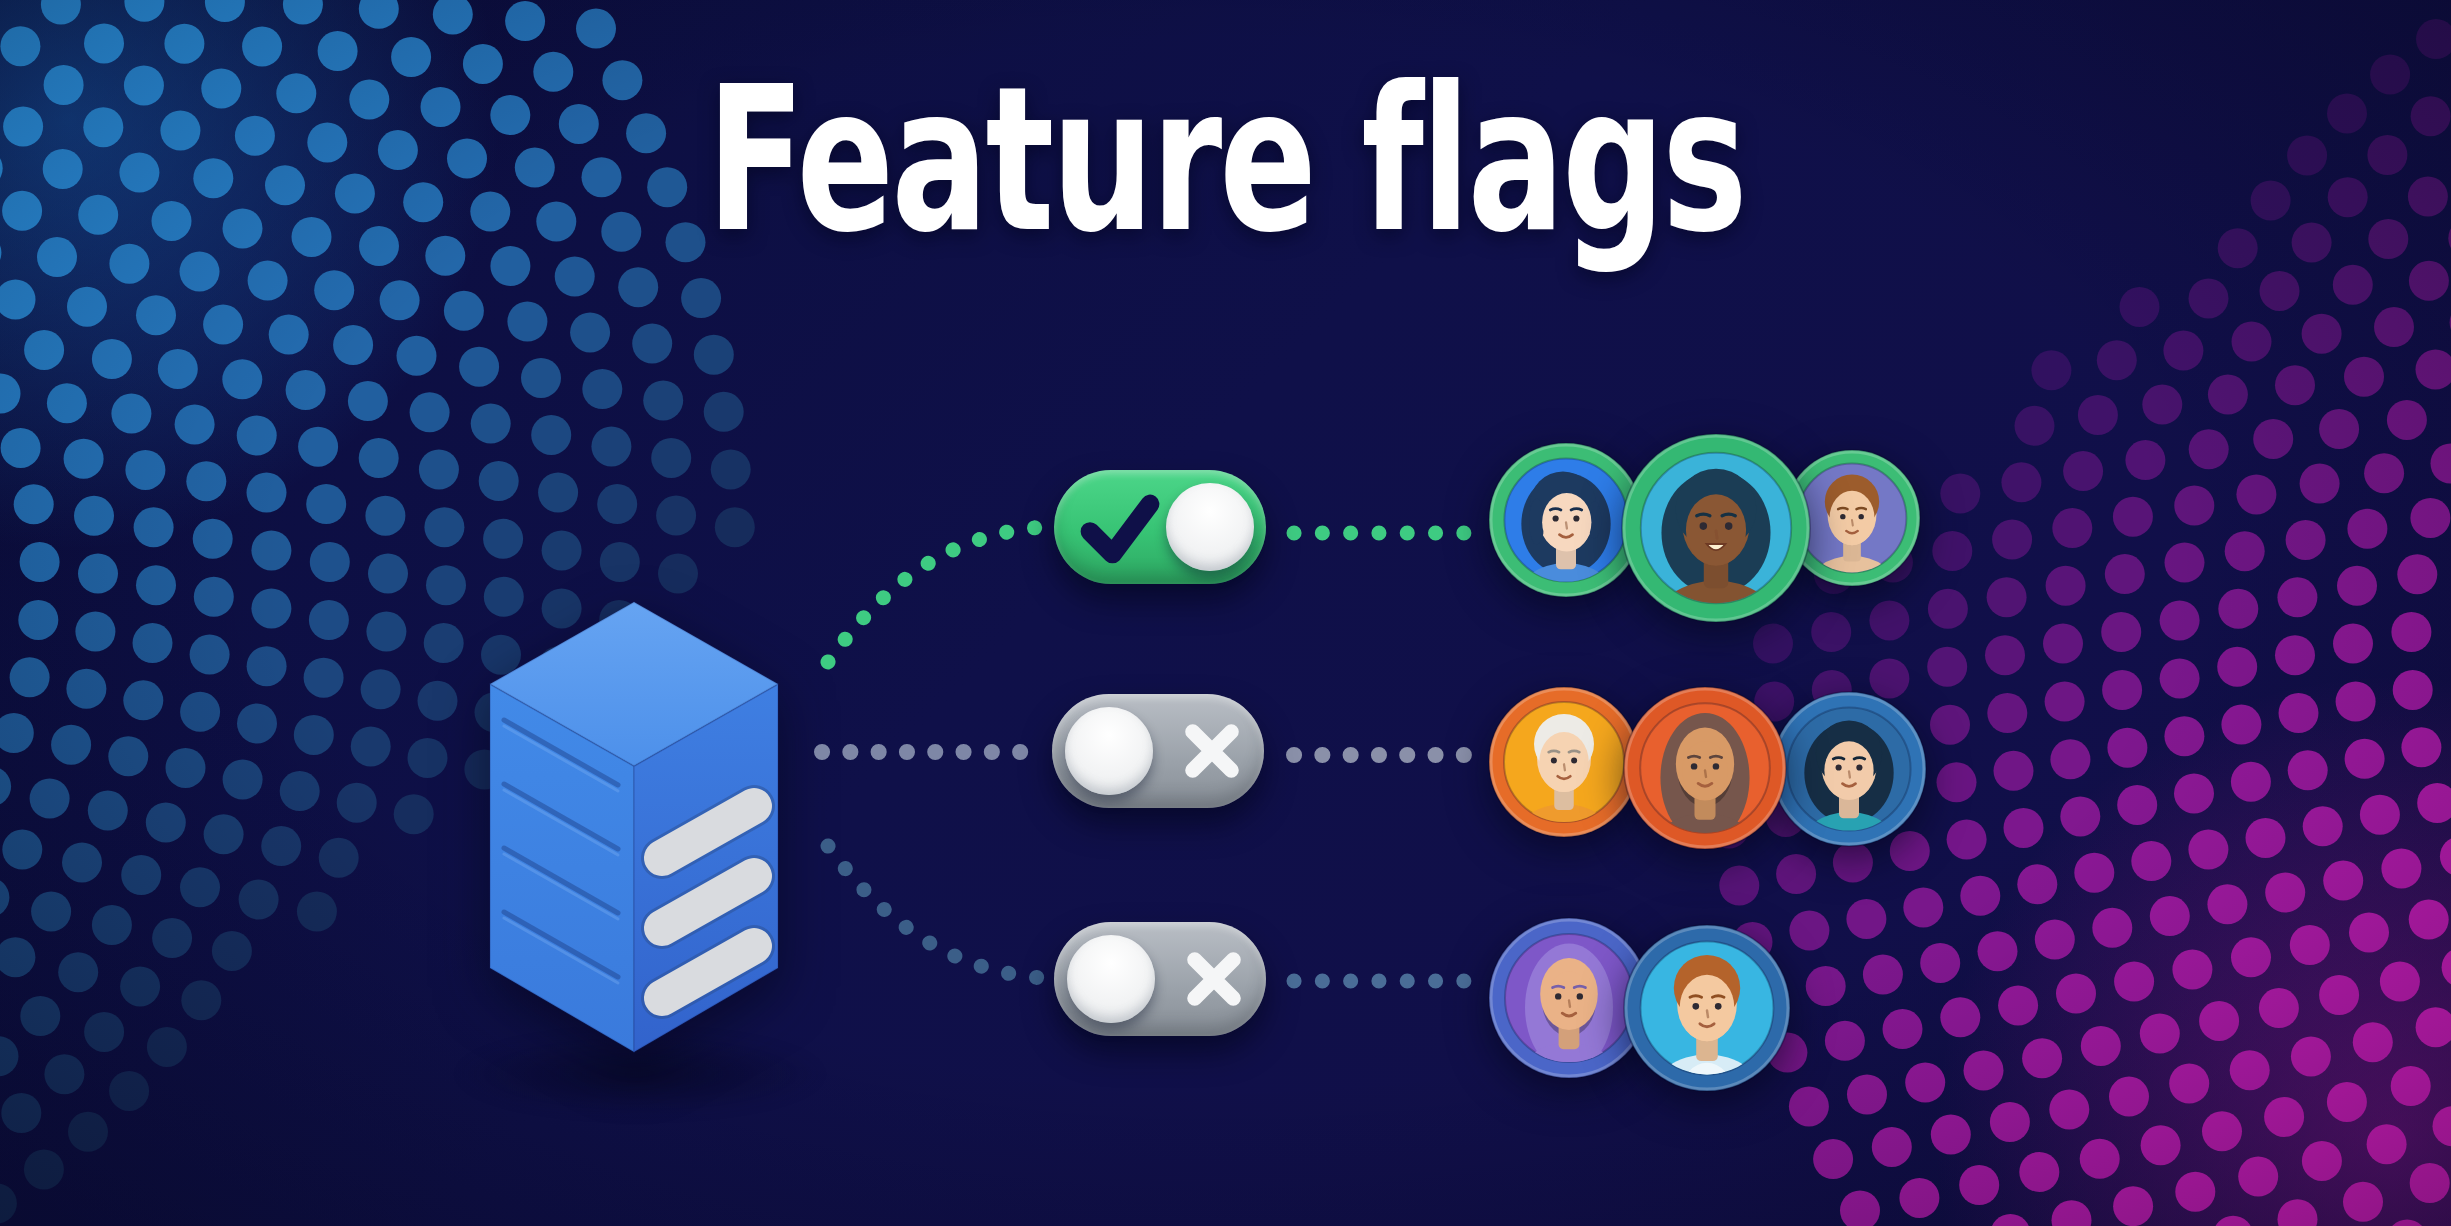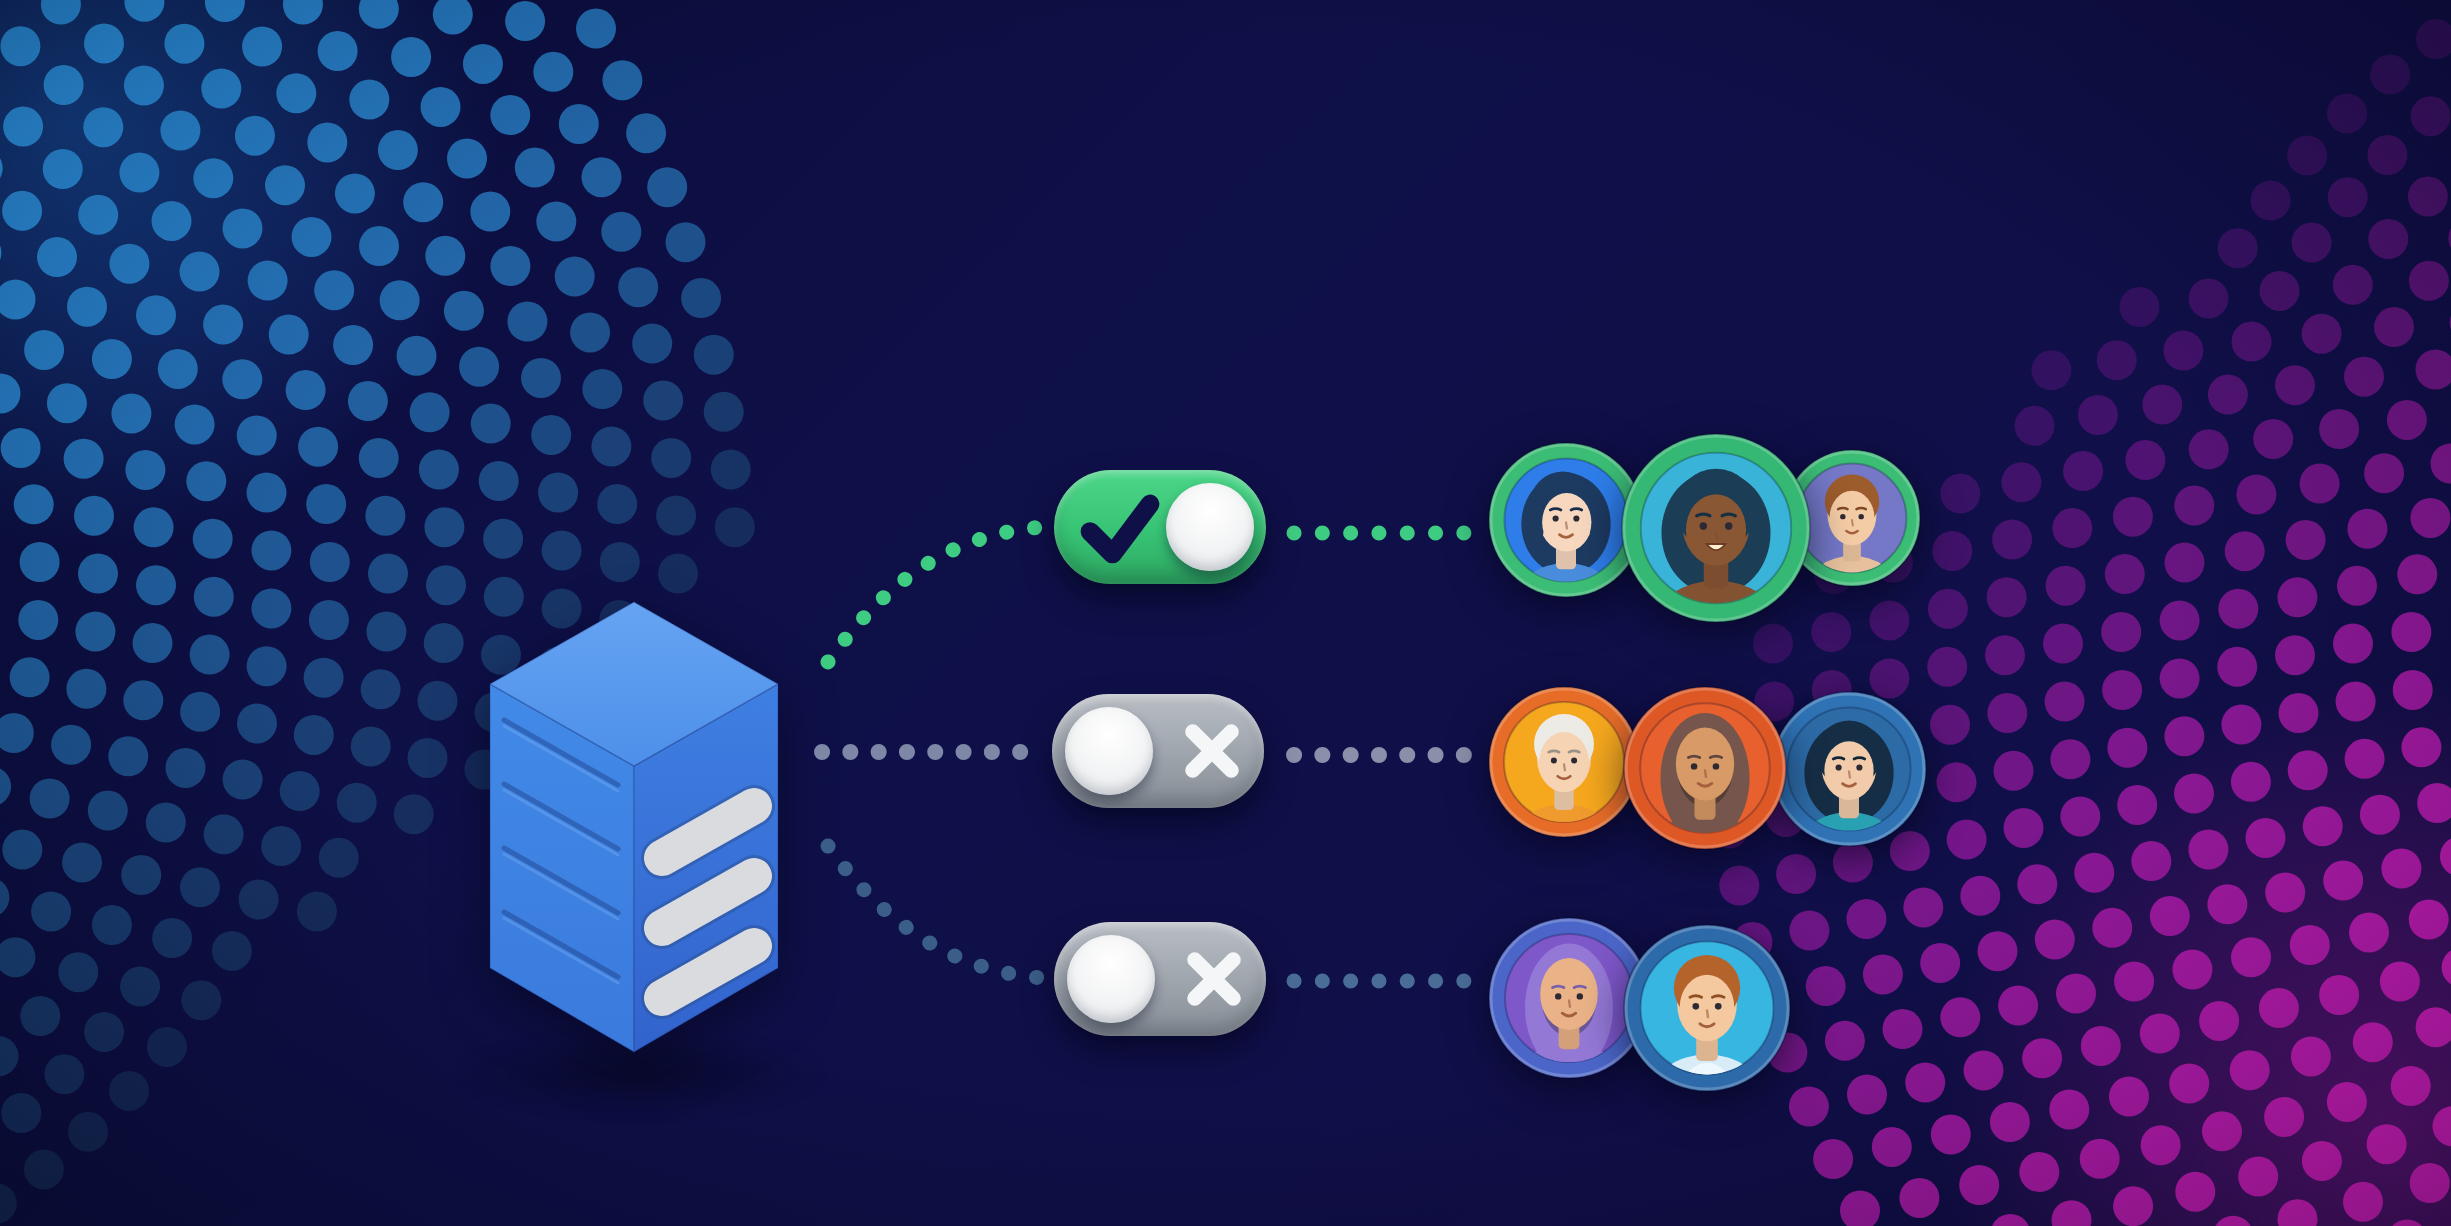--- a/index.html
+++ b/index.html
@@ -447,20 +447,21 @@
       <circle cx="1739.3" cy="885.5" r="20" fill="#571477"></circle>
       <circle cx="1752.5" cy="942.0" r="20" fill="#63157e"></circle>
       <circle cx="1768.5" cy="997.7" r="20" fill="#701686"></circle>
       <circle cx="1787.4" cy="1052.6" r="20" fill="#7c178d"></circle>
       <circle cx="1808.9" cy="1106.4" r="20" fill="#891895"></circle>
       <circle cx="1833.1" cy="1159.1" r="20" fill="#96199d"></circle>
       <circle cx="1860.0" cy="1210.5" r="20" fill="#a31aa5"></circle>
     </svg>
   <div id="vignette"></div>
 
+  <div id="title"><span>Feature flags</span></div>
 
   <div id="server-shadow"></div>
   <div id="server-wrap"><svg width="296" height="458" viewBox="0 0 296 458">
         <defs>
           <linearGradient id="gTop" x1="0" y1="0" x2="0" y2="1">
             <stop offset="0%" stop-color="#66a4f2"></stop>
             <stop offset="100%" stop-color="#4d90ea"></stop>
           </linearGradient>
           <linearGradient id="gLeft" x1="0" y1="0" x2="0" y2="1">
             <stop offset="0%" stop-color="#428ae8"></stop>

